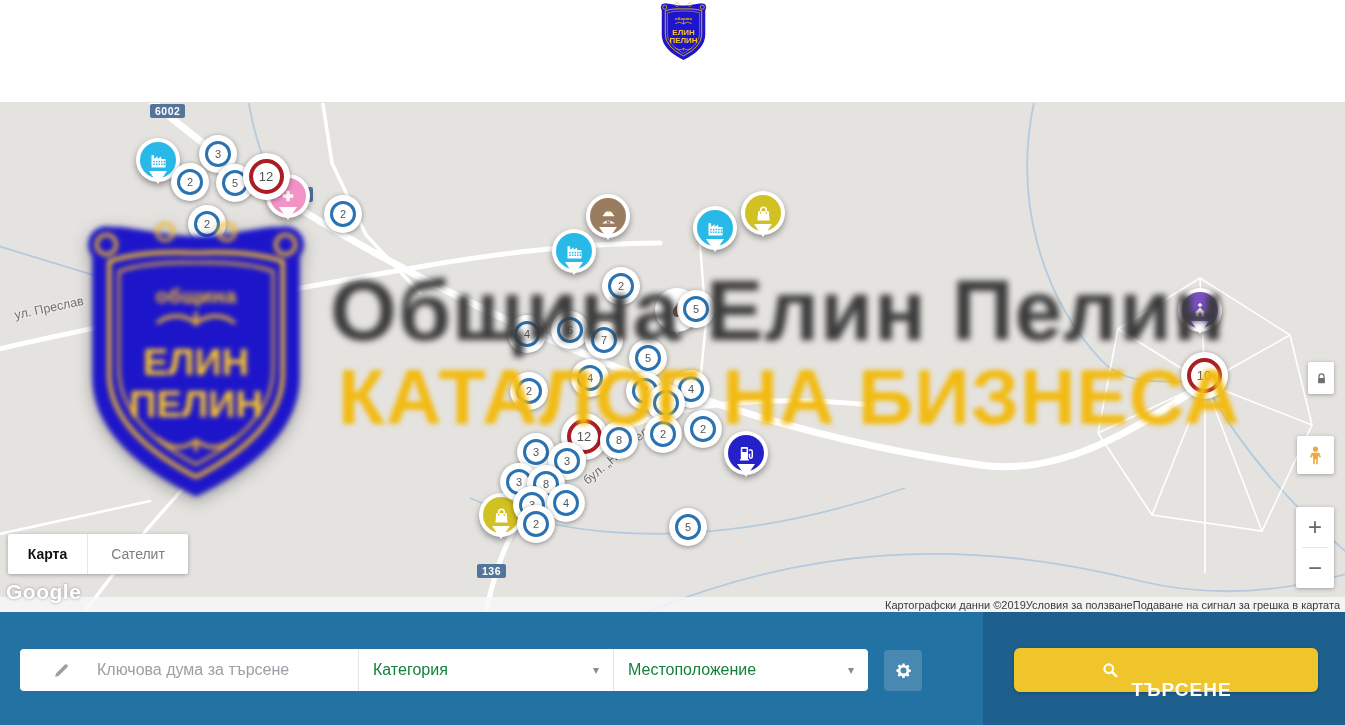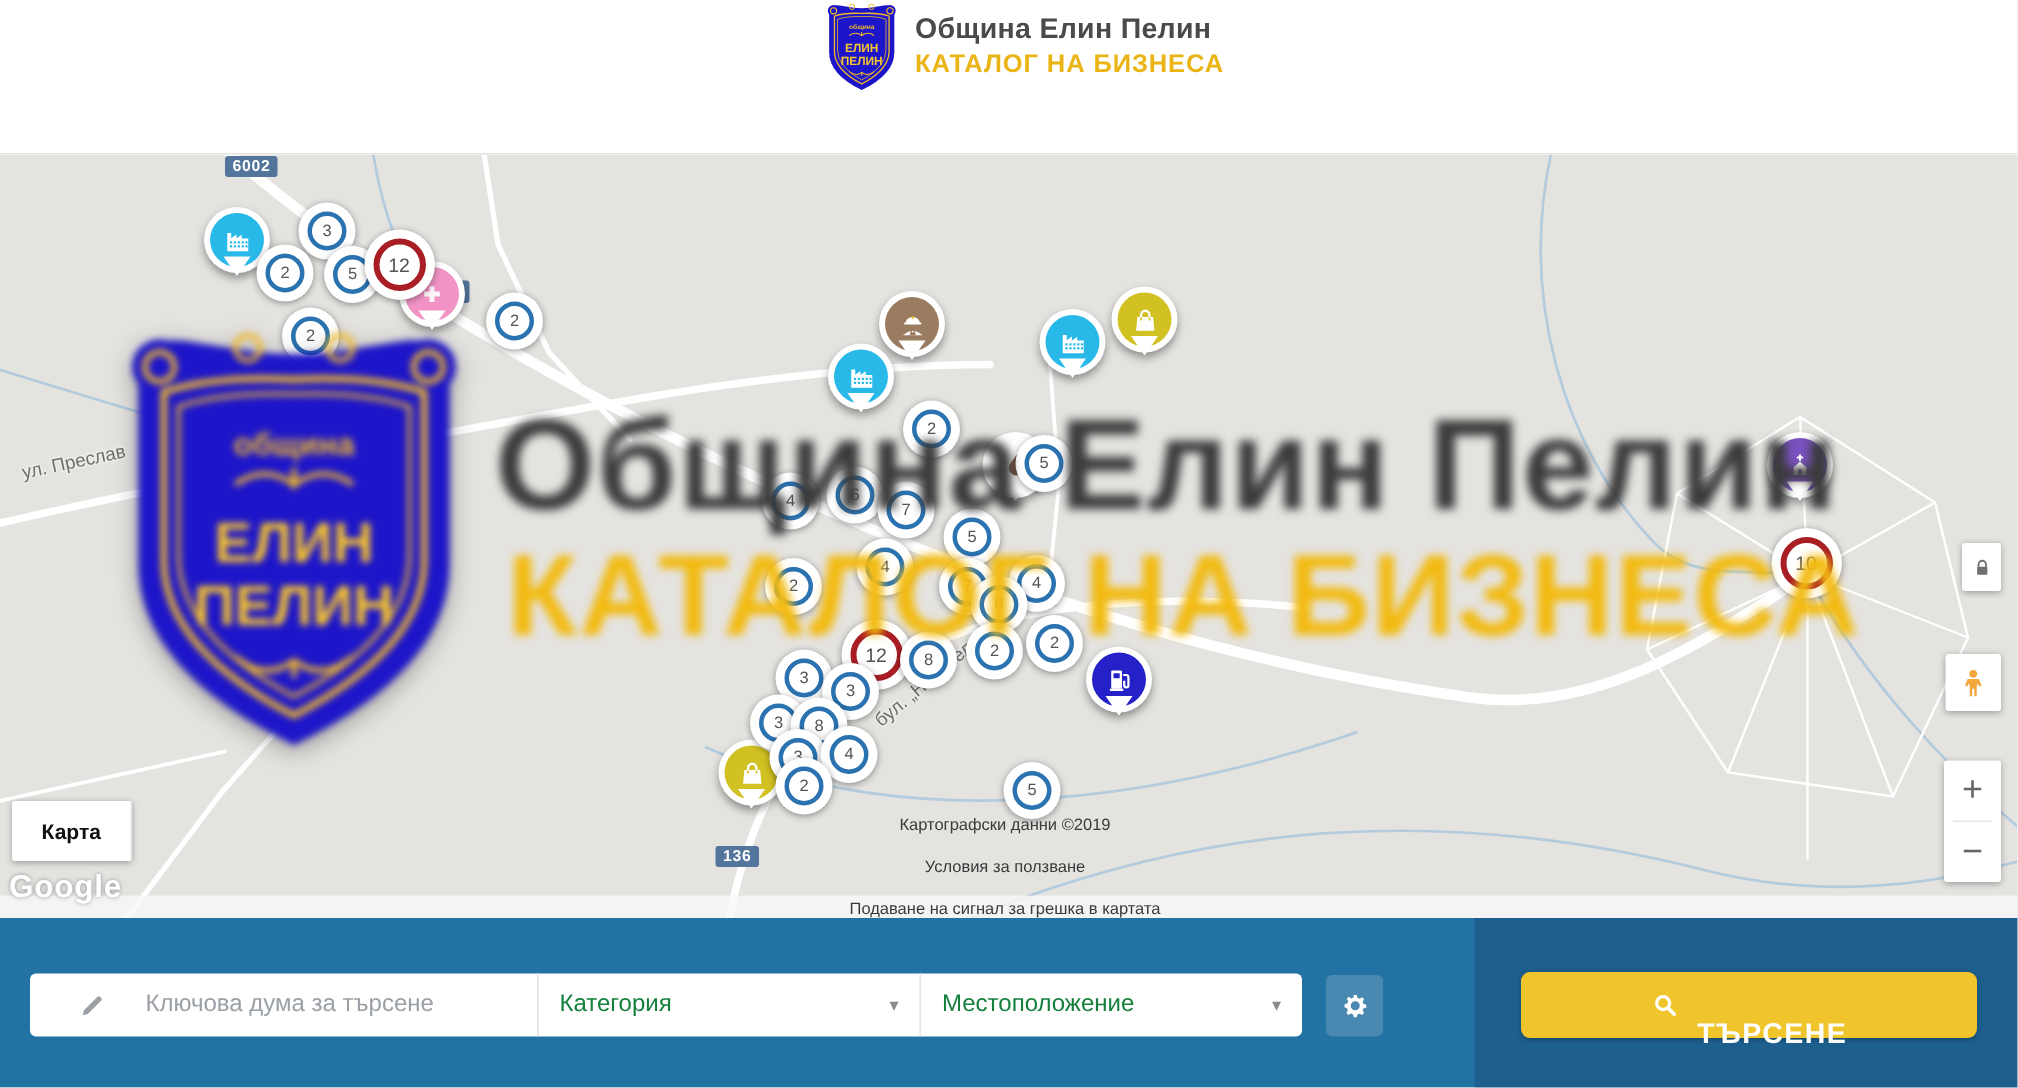--- a/index.html
+++ b/index.html
@@ -51,22 +51,22 @@
 
   
   .maptype { position:absolute; left:8px; top:431px; display:flex; background:#fff; border-radius:2px;
              box-shadow:0 1px 4px rgba(0,0,0,.3); z-index:30; }
   .maptype-btn { height:40px; display:flex; align-items:center; justify-content:center; font-size:14px; cursor:pointer; }
   .maptype-map { width:80px; color:#111; font-weight:bold; border-right:1px solid #e6e6e6; }
   .maptype-sat { width:100px; color:#7e7e7e; }
   .google-logo { position:absolute; left:6px; top:477px; color:#fff; font-size:21px; font-weight:bold; letter-spacing:.5px;
                  text-shadow:0 0 3px rgba(80,80,80,.55); z-index:30; cursor:pointer; }
   .attribution { position:absolute; left:0; bottom:0; width:100%; height:15px; background:rgba(248,248,248,.82);
-                 display:flex; justify-content:flex-end; align-items:center; gap:16px; padding-right:5px;
-                 font-size:11px; color:#3a3a3a; z-index:29;flex-direction:column; }
+                 display:flex; justify-content:flex-end; align-items:center; padding-right:5px;
+                 font-size:11px; color:#3a3a3a; z-index:29; }
   .attribution span { white-space:nowrap; }
   .ctl { position:absolute; background:#fff; box-shadow:0 1px 4px rgba(0,0,0,.3); border-radius:2px;
          display:flex; align-items:center; justify-content:center; cursor:pointer; z-index:30; }
   .lock-btn { left:1308px; top:259px; width:26px; height:32px; }
   .pegman-btn { left:1297px; top:333px; width:37px; height:38px; }
   .zoomctl { position:absolute; left:1296px; top:404px; width:38px; height:81px; background:#fff; border-radius:2px;
              box-shadow:0 1px 4px rgba(0,0,0,.3); display:flex; flex-direction:column; z-index:30; }
   .zoom-btn { flex:1; display:flex; align-items:center; justify-content:center; font-size:24px; color:#666; cursor:pointer; }
   .zoom-div { height:1px; background:#e6e6e6; margin:0 6px; }
 
@@ -107,24 +107,20 @@
         <circle cx="58" cy="15" r="6" fill="none" stroke="#f0b929" stroke-width="2.2"></circle>
         <circle cx="102" cy="15" r="6" fill="none" stroke="#f0b929" stroke-width="2.2"></circle>
         <path d="M18,36 L18,116 Q18,158 80,190 Q142,158 142,116 L142,36 Q118,28 80,30 Q42,28 18,36 Z" fill="none" stroke="#f0b929" stroke-width="3"></path>
         <path d="M25,43 L25,113 Q25,152 80,181 Q135,152 135,113 L135,43 Q114,36 80,37 Q46,36 25,43 Z" fill="none" stroke="#f0b929" stroke-width="1.8"></path>
         <text x="80" y="66" text-anchor="middle" font-size="15" fill="#f0b929" font-weight="bold">община</text>
         <path d="M52,80 Q66,70 80,80 Q94,70 108,80 M80,72 v10" fill="none" stroke="#f0b929" stroke-width="2.4"></path>
         <text x="80" y="117" text-anchor="middle" font-size="27" fill="#f7c52d" font-weight="bold">ЕЛИН</text>
         <text x="80" y="147" text-anchor="middle" font-size="27" fill="#f7c52d" font-weight="bold">ПЕЛИН</text>
         <path d="M52,162 Q66,174 80,164 Q94,174 108,162 M80,164 v8" fill="none" stroke="#f0b929" stroke-width="2.4"></path>
       </svg>
-      <div class="logo-text">
-        <div class="logo-title">Община Елин Пелин</div>
-        <div class="logo-subtitle">КАТАЛОГ НА БИЗНЕСА</div>
-      </div>
     </div>
   </div>
 
   <div class="map">
     <svg class="roads" width="1345" height="509" viewBox="0 0 1345 509">
       <path class="river" d="M1035,-5 C1012,95 1042,195 1102,258 C1130,287 1170,275 1205,280"></path>
       <path class="river" d="M1205,280 C1245,355 1305,415 1350,452"></path>
       <path class="river" d="M-5,142 C60,162 125,182 195,202"></path>
       <path class="river" d="M640,512 C800,445 960,432 1140,478 C1210,495 1280,490 1350,470"></path>
       <path class="river" d="M470,395 C600,452 760,435 905,385"></path>
@@ -378,20 +374,21 @@
         <text x="80" y="117" text-anchor="middle" font-size="27" fill="#f7c52d" font-weight="bold">ЕЛИН</text>
         <text x="80" y="147" text-anchor="middle" font-size="27" fill="#f7c52d" font-weight="bold">ПЕЛИН</text>
         <path d="M52,162 Q66,174 80,164 Q94,174 108,162 M80,164 v8" fill="none" stroke="#f0b929" stroke-width="2.4"></path>
       </svg>
       <div class="wm-line1">Община Елин Пелин</div>
       <div class="wm-line2">КАТАЛОГ НА БИЗНЕСА</div>
     </div>
 
     <div class="maptype">
       <div class="maptype-btn maptype-map">Карта</div>
+      <div class="maptype-btn maptype-sat">Сателит</div>
     </div>
     <div class="google-logo">Google</div>
     <div class="attribution">
       <span>Картографски данни ©2019</span>
       <span>Условия за ползване</span>
       <span>Подаване на сигнал за грешка в картата</span>
     </div>
     <div class="ctl lock-btn">
       <svg viewBox="0 0 24 24" width="15" height="17">
         <path fill="none" stroke="#707070" stroke-width="2" d="M8 11 V8.5 a4 4 0 0 1 8 0 V11"></path>

